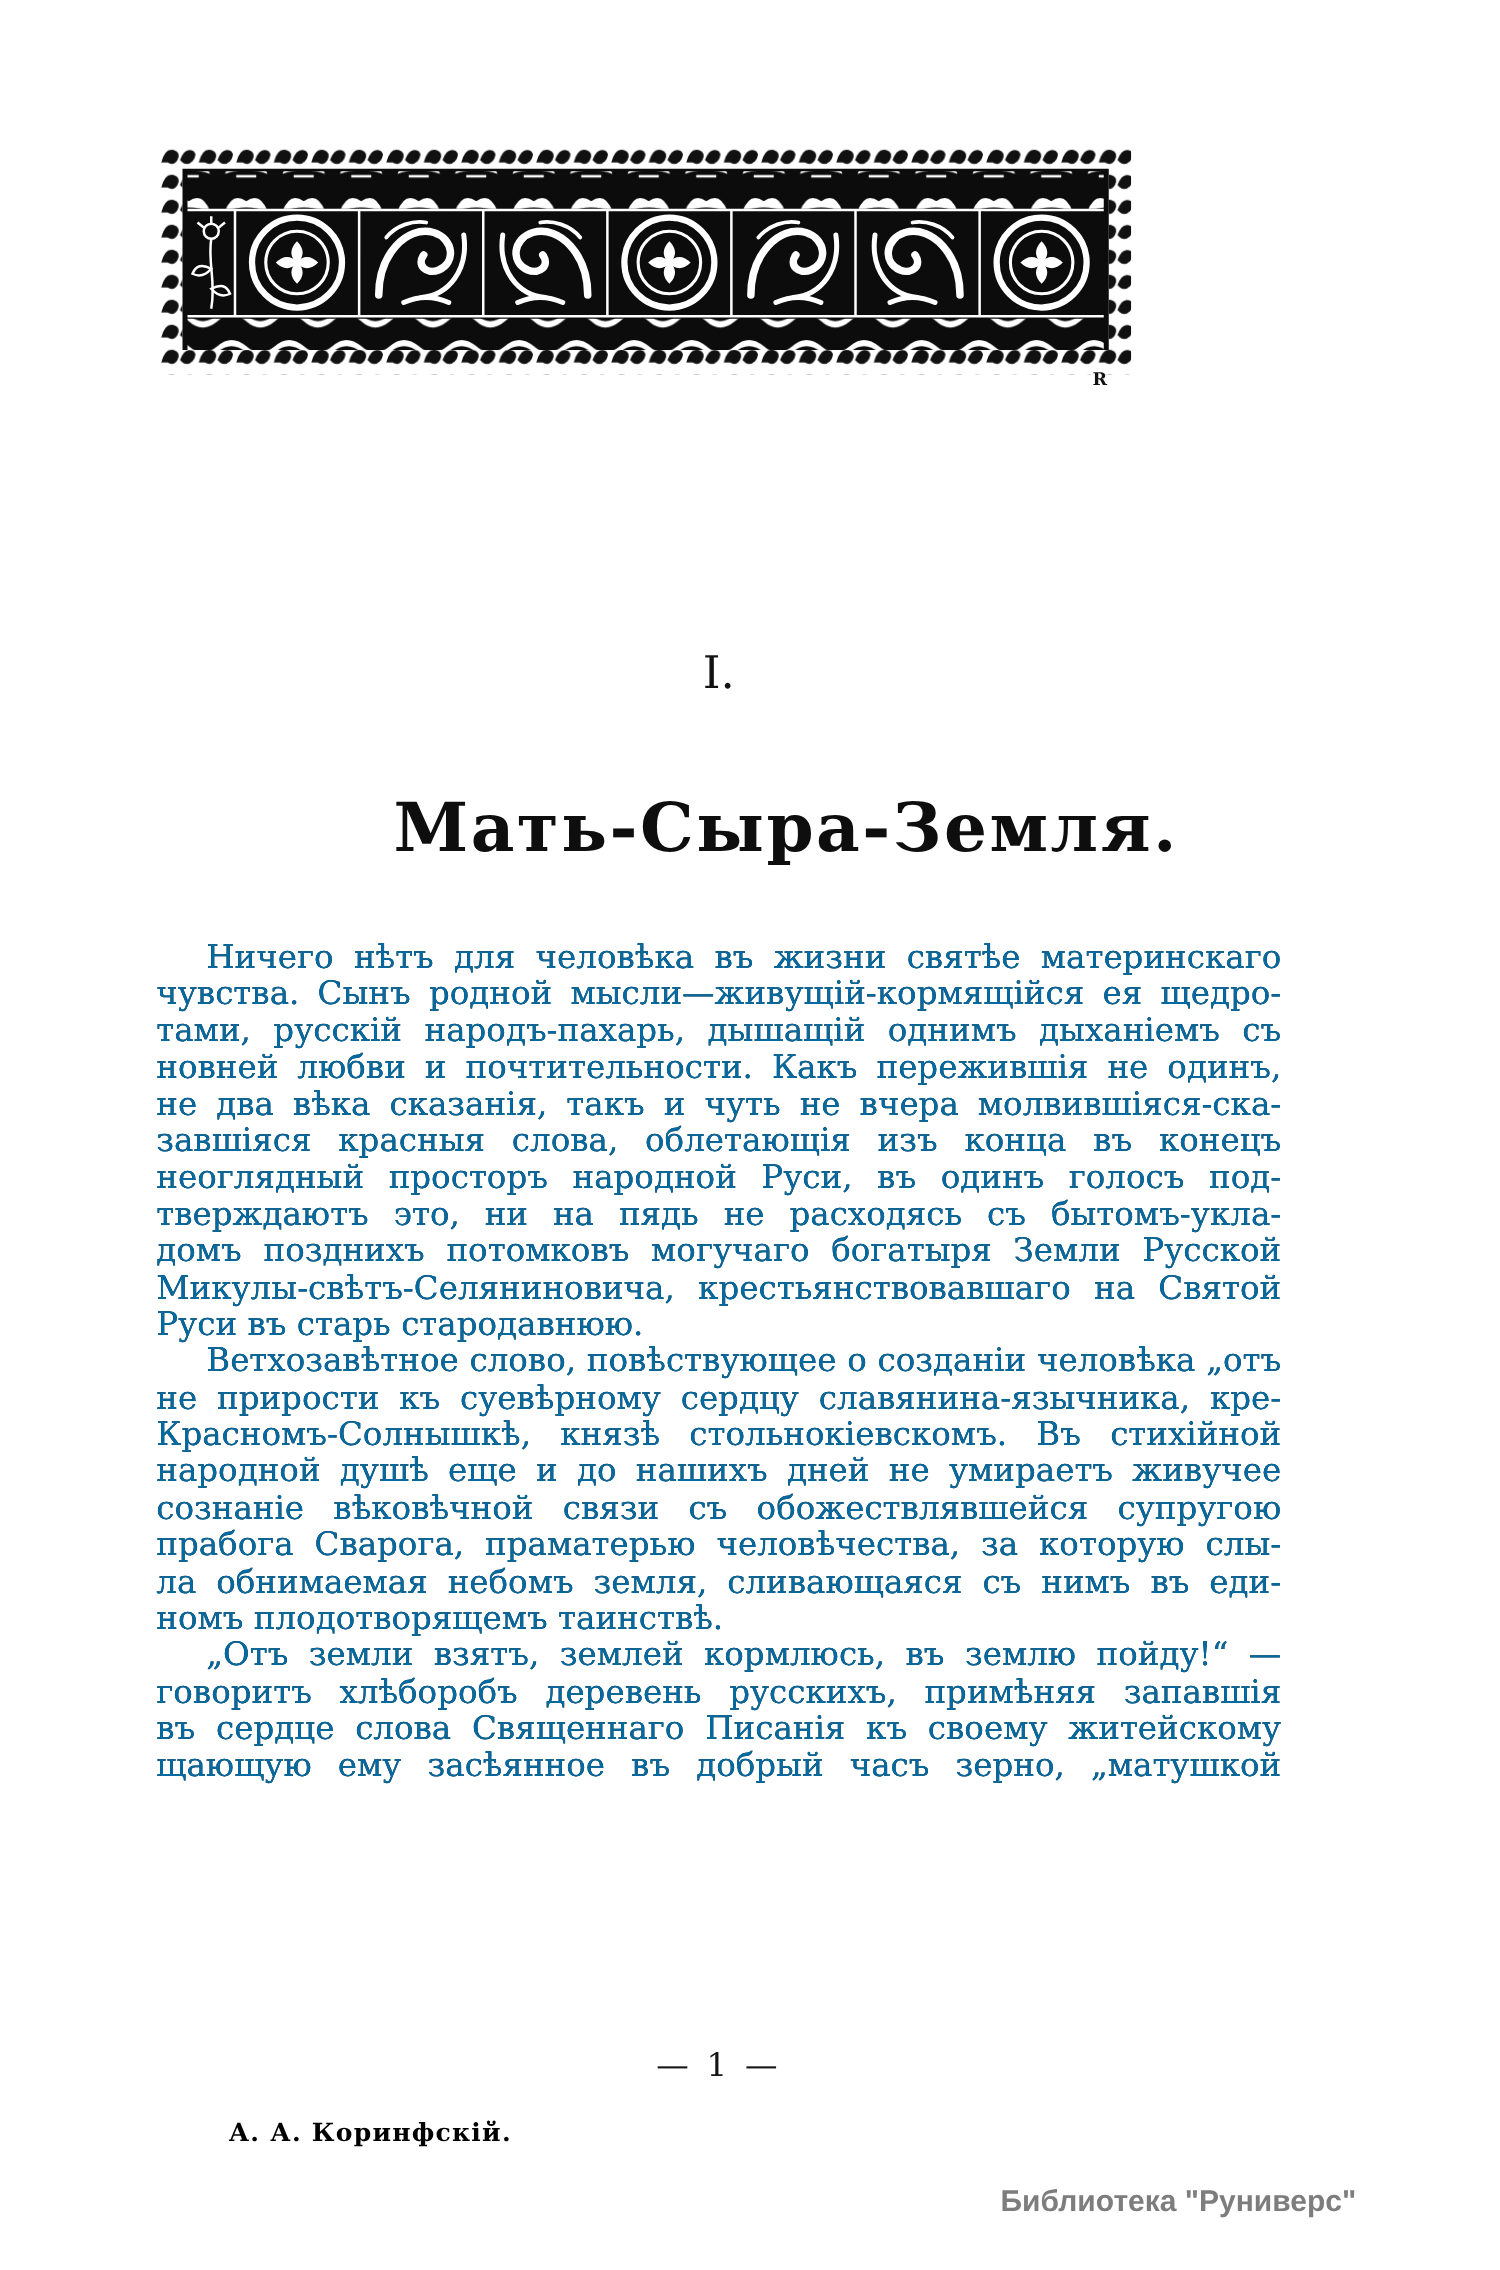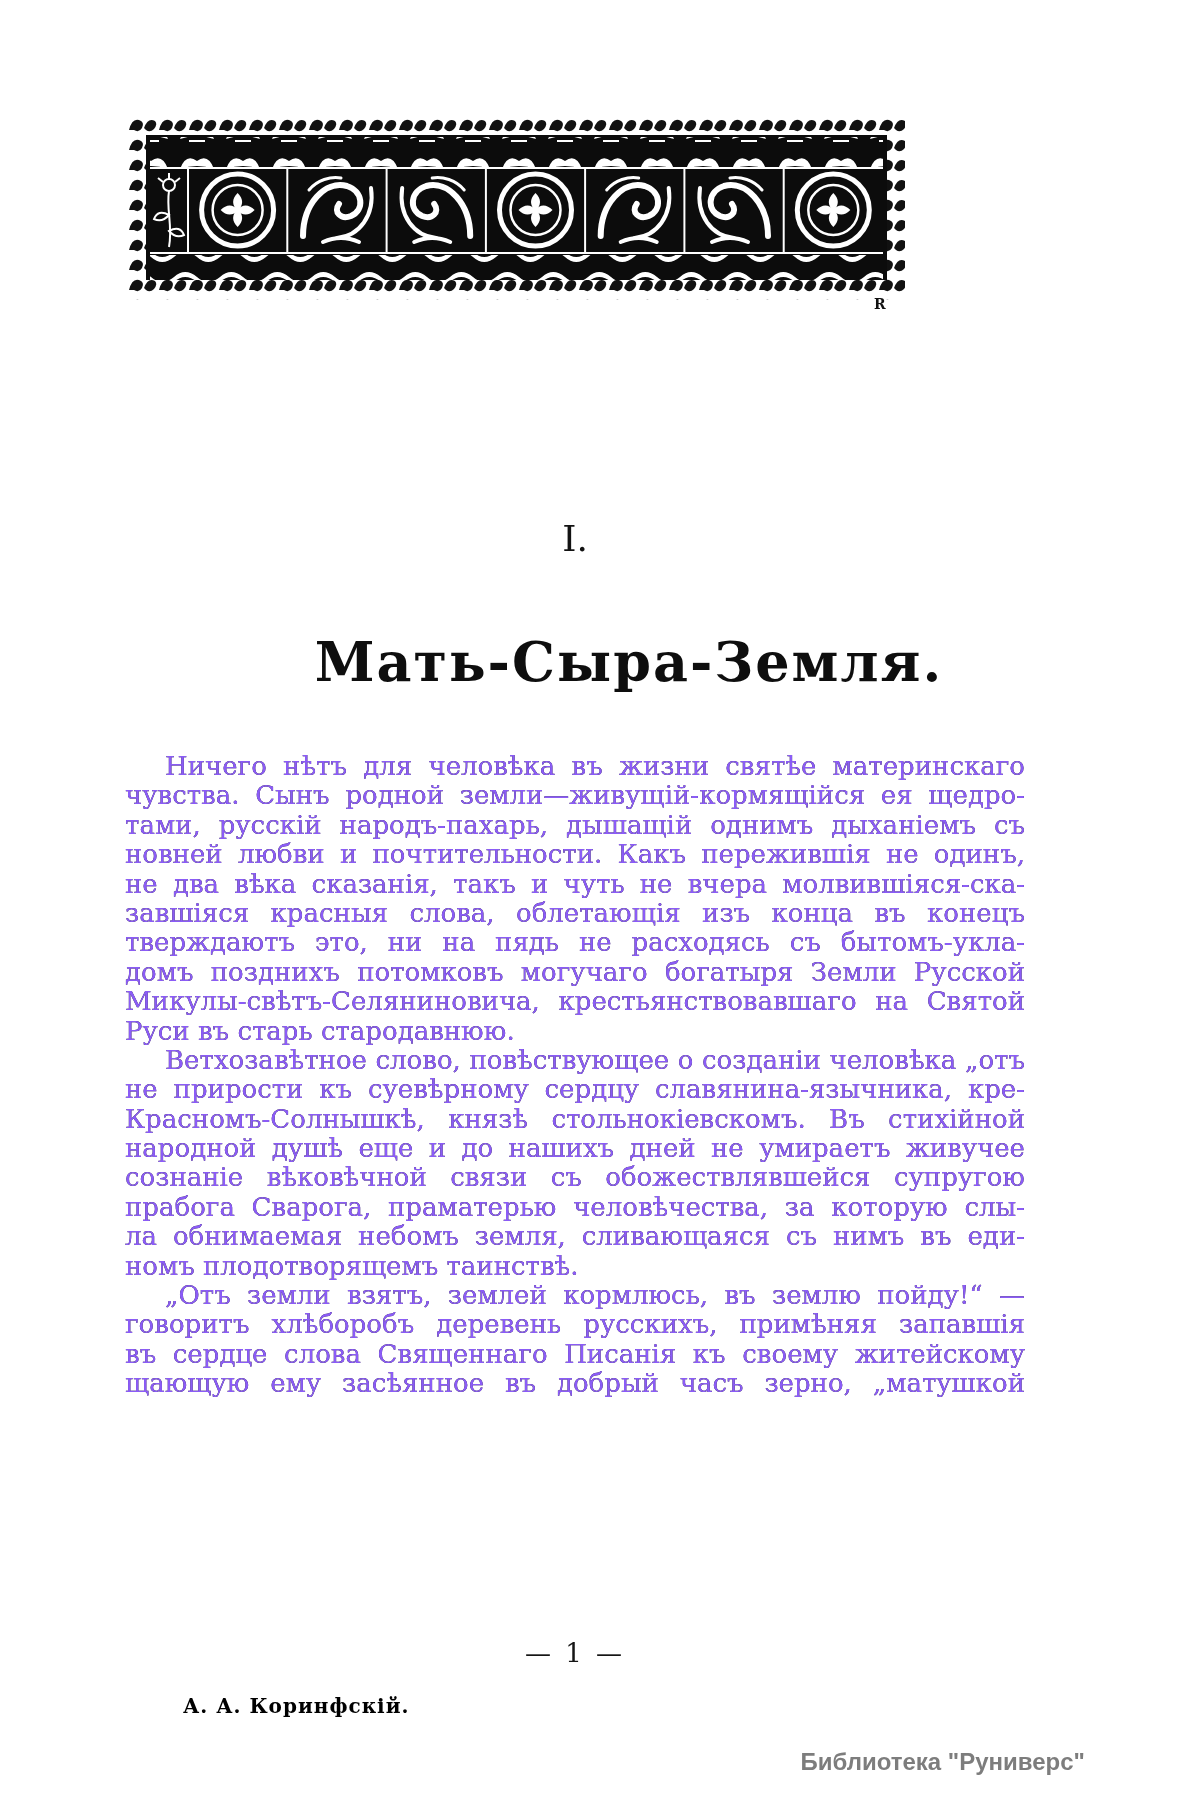--- a/index.html
+++ b/index.html
@@ -30,21 +30,21 @@
     position:absolute;left:125px;top:618px;width:900px;
     text-align:center;
     transform:translateX(42px);
     font-size:54px;font-weight:bold;letter-spacing:2px;
     color:#0e0e0e;
     font-family:"DejaVu Serif", serif;
   }
   .body-text{
     position:absolute;left:125px;top:752px;width:900px;
     font-size:26px;line-height:29.4px;
-    color:#8b5cf6;
+    color:#0369a1;
     text-shadow:0 0 .4px #1a1a1a;
   }
   .line{
     text-align:justify;
     text-align-last:justify;
     white-space:normal;
     height:29.4px;overflow:visible;
   }
   .line.indent{text-indent:40px;}
   .line.no-just{text-align-last:left;}
@@ -139,25 +139,26 @@
 
   <div class="corner-mark">R</div>
 
   <div class="chapter-number">I.</div>
 
   <h1 class="page-title" style="margin:12px;">Мать-Сыра-Земля.</h1>
 
   <div class="body-text">
     <div>
       <div class="line indent">Ничего нѣтъ для человѣка въ жизни святѣе материнскаго</div>
-      <div class="line">чувства. Сынъ родной земли—живущій-кормящійся ея щедро-</div>
+      <div class="line">чувства. Сынъ родной мысли—живущій-кормящійся ея щедро-</div>
       <div class="line">тами, русскій народъ-пахарь, дышащій однимъ дыханіемъ съ</div>
       <div class="line">новней любви и почтительности. Какъ пережившія не одинъ,</div>
       <div class="line">не два вѣка сказанія, такъ и чуть не вчера молвившіяся-ска-</div>
       <div class="line">завшіяся красныя слова, облетающія изъ конца въ конецъ</div>
+      <div class="line">неоглядный просторъ народной Руси, въ одинъ голосъ под-</div>
       <div class="line">тверждаютъ это, ни на пядь не расходясь съ бытомъ-укла-</div>
       <div class="line">домъ позднихъ потомковъ могучаго богатыря Земли Русской</div>
       <div class="line">Микулы-свѣтъ-Селяниновича, крестьянствовавшаго на Святой</div>
       <div class="line no-just">Руси въ старь стародавнюю.</div>
     </div>
     <div>
       <div class="line indent">Ветхозавѣтное слово, повѣствующее о созданіи человѣка „отъ</div>
       <div class="line">не прирости къ суевѣрному сердцу славянина-язычника, кре-</div>
       <div class="line">Красномъ-Солнышкѣ, князѣ стольнокіевскомъ. Въ стихійной</div>
       <div class="line">народной душѣ еще и до нашихъ дней не умираетъ живучее</div>

